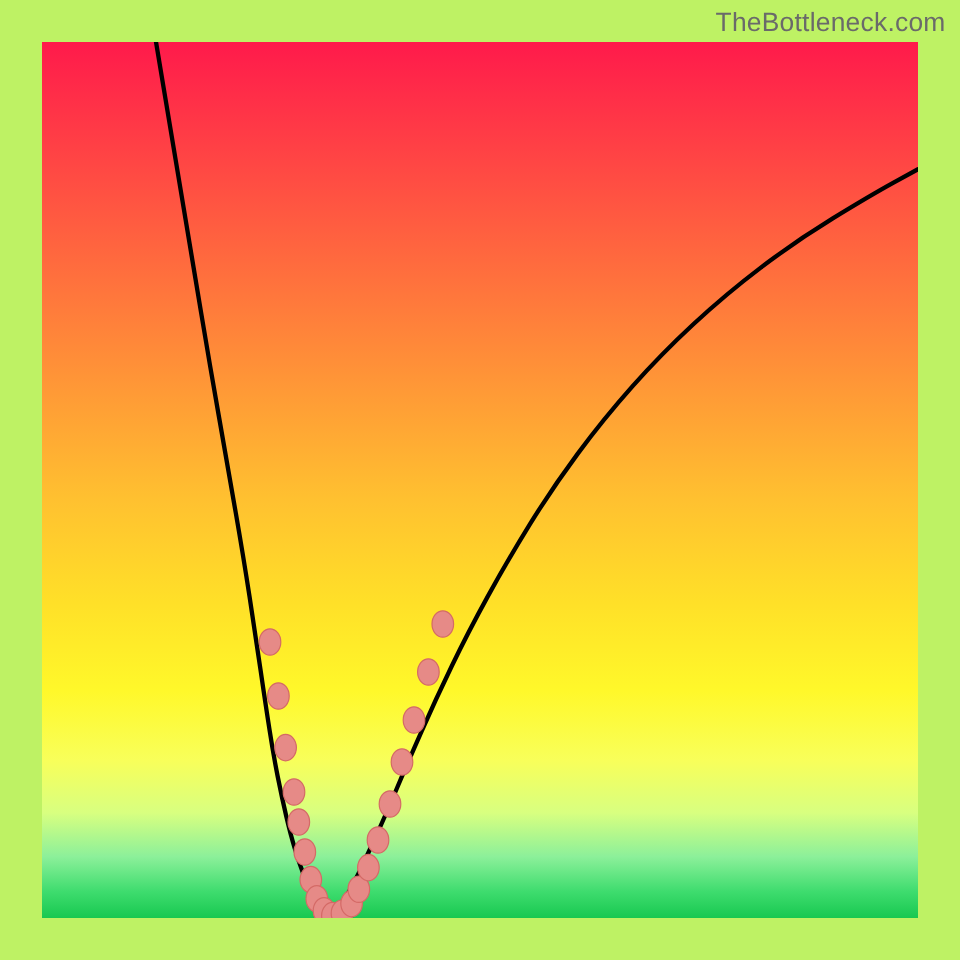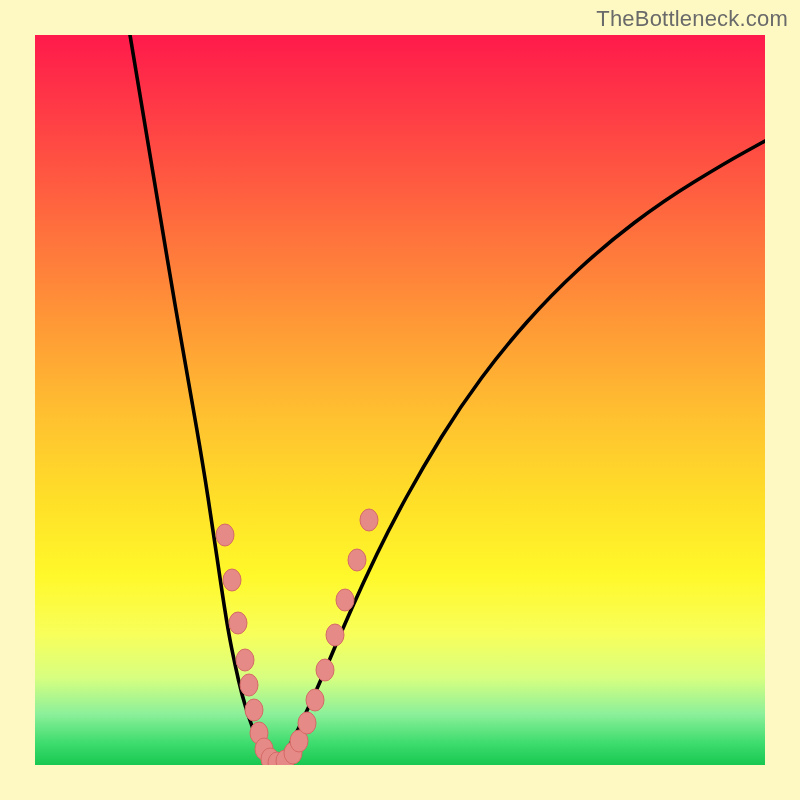--- a/index.html
+++ b/index.html
@@ -8,21 +8,21 @@
     width: 800px;
     height: 800px;
     overflow: hidden;
     background: #000;
     font-family: Arial, Helvetica, sans-serif;
   }
   .frame {
     position: relative;
     width: 800px;
     height: 800px;
-    background: #fef9c3;
+    background: #bef264;
   }
   .plot-area {
     position: absolute;
     left: 35px;
     top: 35px;
     width: 730px;
     height: 730px;
     
     background: linear-gradient(
       to bottom,

